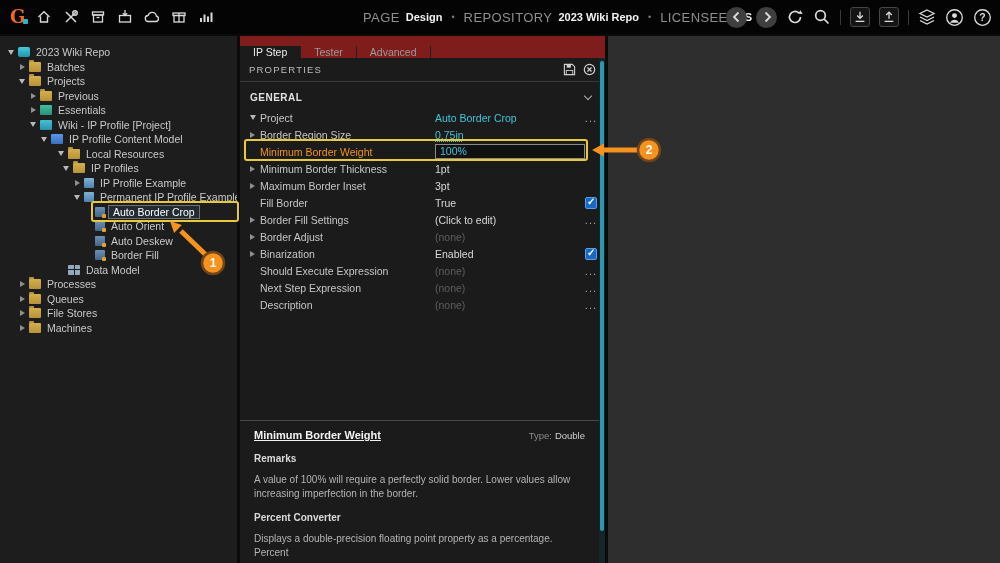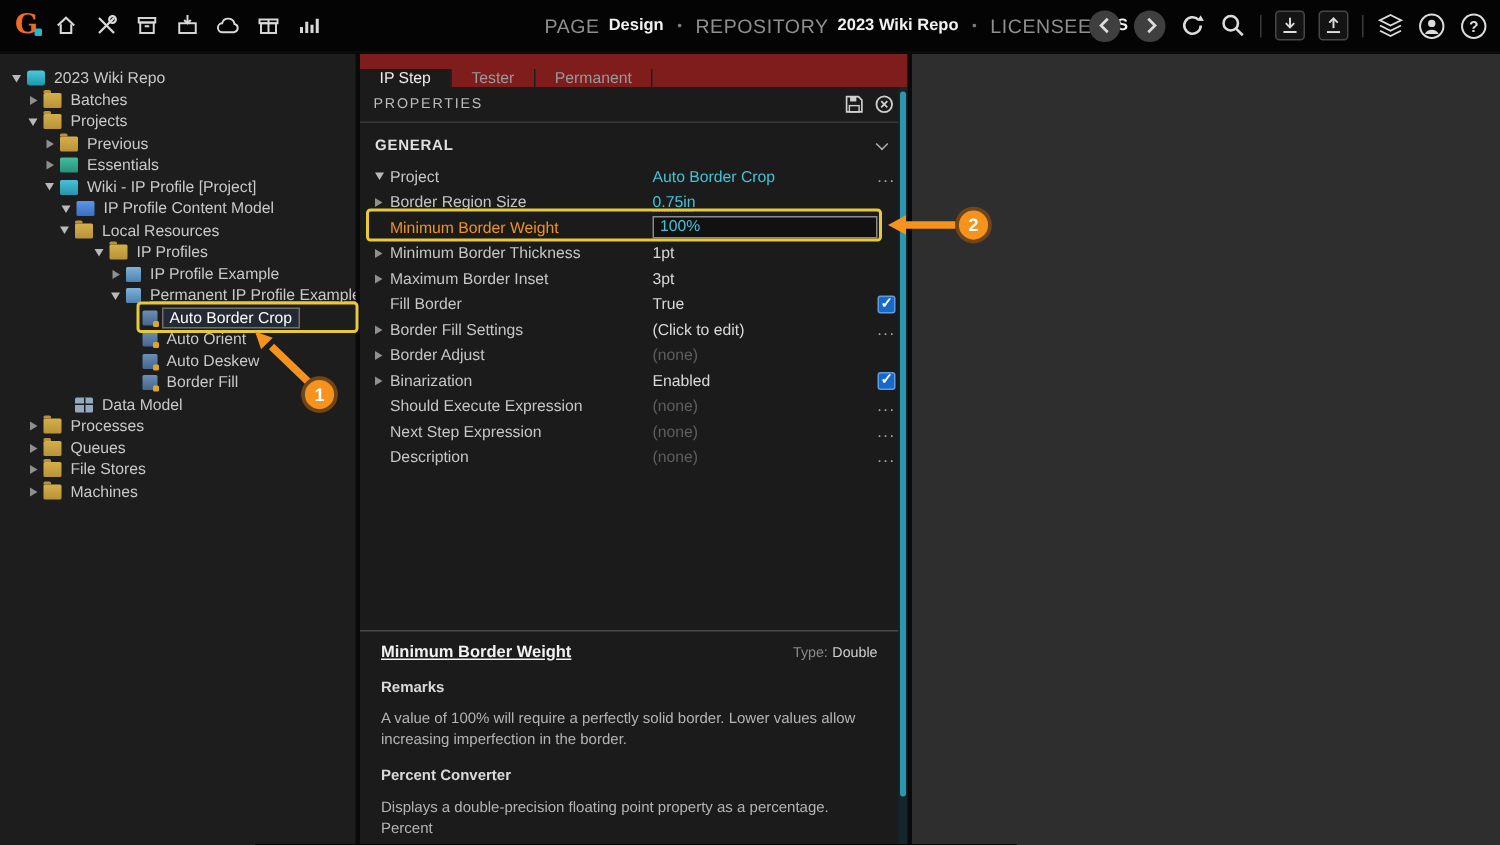--- a/index.html
+++ b/index.html
@@ -27,21 +27,21 @@
   .tree { position:absolute; top:36px; left:0; width:237px; bottom:0; background:#1d1d1d; padding-top:9px; font-size:10.5px; color:#c9c9c9; overflow:hidden; }
   .main { position:absolute; top:36px; left:240px; width:365px; bottom:0; background:#1b1b1b; overflow:hidden; }
   .rpanel { position:absolute; top:36px; left:608px; right:0; bottom:0; background:#2e2e2e; }
 
   
   .trow { height:14.5px; display:flex; align-items:center; white-space:nowrap; }
   .exp { width:10px; flex:none; display:flex; justify-content:center; }
   .tri-r { width:0; height:0; border-top:3.5px solid transparent; border-bottom:3.5px solid transparent; border-left:5px solid #8f8f8f; }
   .tri-d { width:0; height:0; border-left:3.5px solid transparent; border-right:3.5px solid transparent; border-top:5px solid #b9b9b9; }
   .lvl0{padding-left:6px}.lvl1{padding-left:17px}.lvl2{padding-left:28px}.lvl3{padding-left:39px}
-  .lvl4{padding-left:38px}.lvl5{padding-left:61px}.lvl6{padding-left:72px}.lvl7{padding-left:83px}
+  .lvl4{padding-left:56px}.lvl5{padding-left:61px}.lvl6{padding-left:72px}.lvl7{padding-left:83px}
   .ticon { width:12px; height:10px; margin:0 3px 0 2px; border-radius:1px; position:relative; flex:none; }
   .ticon.folder { background:linear-gradient(#d4b04a,#b8923a); }
   .ticon.folder::before { content:""; position:absolute; top:-2px; left:0; width:5px; height:2px; background:#b8923a; border-radius:1px 1px 0 0; }
   .ticon.repo { background:linear-gradient(#49cadd,#1e95ab); border-radius:2px; }
   .ticon.essentials { background:linear-gradient(#3fbf9f,#2a8f77); }
   .ticon.project { background:linear-gradient(#45c2d8,#2a93a8); }
   .ticon.content-model { background:linear-gradient(#5a96e8,#3a6fc0); }
   .ticon.ip-profile { background:linear-gradient(#7fb2d9,#4f82ad); width:10px; }
   .ticon.step { background:linear-gradient(#6b8fb5,#47658a); width:10px; }
   .ticon.step::after { content:""; position:absolute; right:-1px; bottom:-1px; width:4px; height:4px; background:#e0a32e; border-radius:1px; }
@@ -354,21 +354,21 @@
         </span>
         <span class="ticon folder"></span>
         <span class="tlabel">Machines</span>
       </div>
   </div>
 
   <div class="main">
     <div class="tabs">
       <div class="tab active">IP Step</div>
       <div class="tab">Tester</div>
-      <div class="tab">Permanent</div>
+      <div class="tab">Advanced</div>
     </div>
 
     <div class="phead">
       <span class="phead-title">PROPERTIES</span>
       <span class="phead-ic">
           <svg width="13" height="13" viewBox="0 0 14 14">
             <path d="M1.5 1.5h8.5l2.5 2.5v8.5h-11z" fill="none" stroke="#cfcfcf" stroke-width="1.2"></path>
             <rect x="4" y="1.5" width="4.5" height="3.5" fill="#cfcfcf"></rect>
             <rect x="3.5" y="8" width="7" height="4.5" fill="none" stroke="#cfcfcf"></rect>
           </svg>

